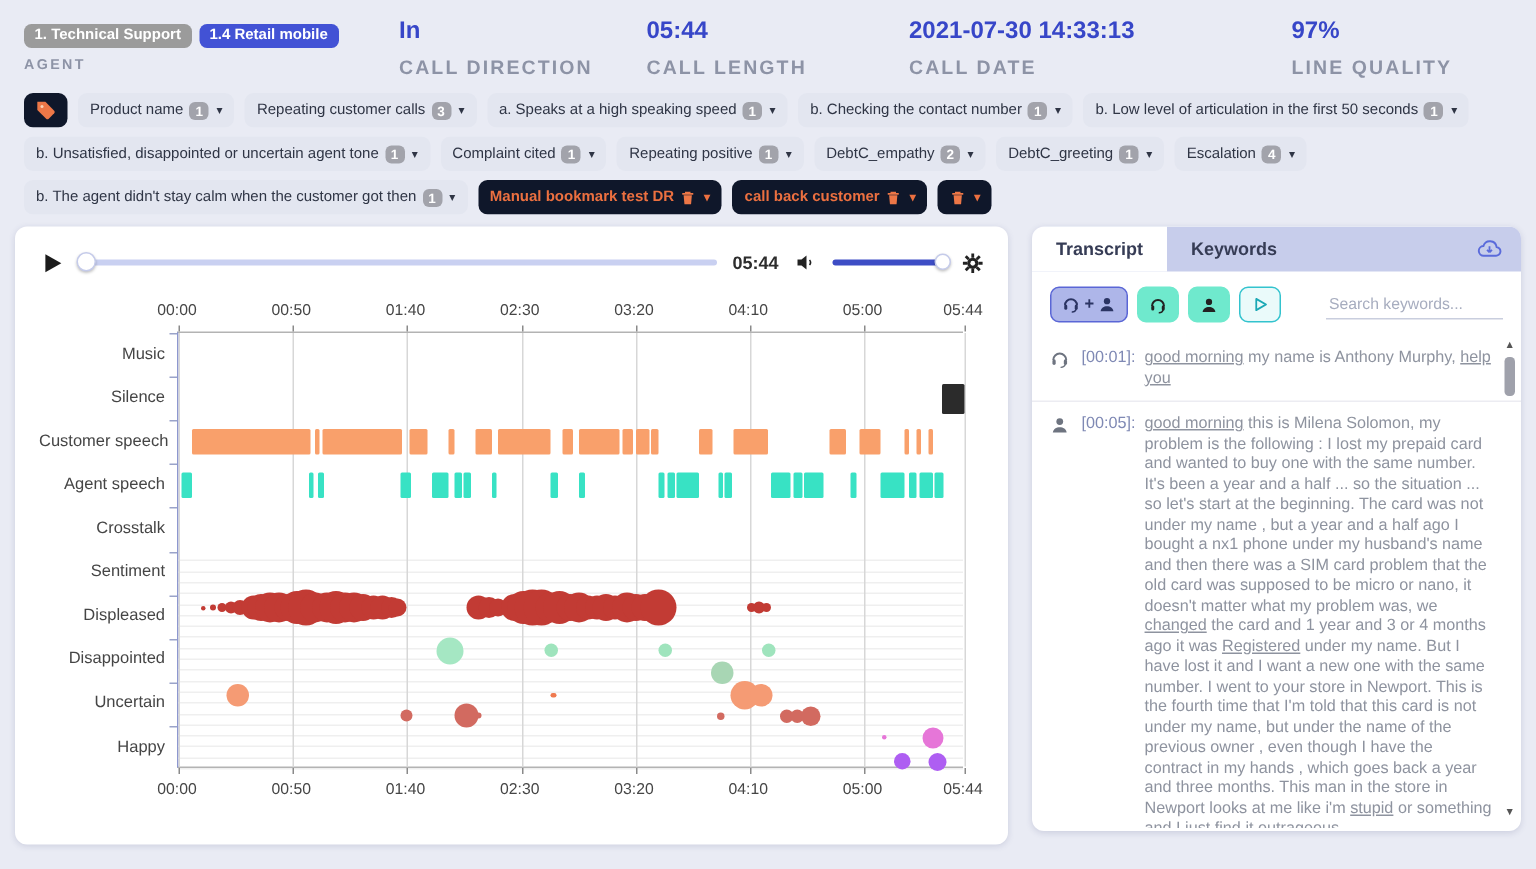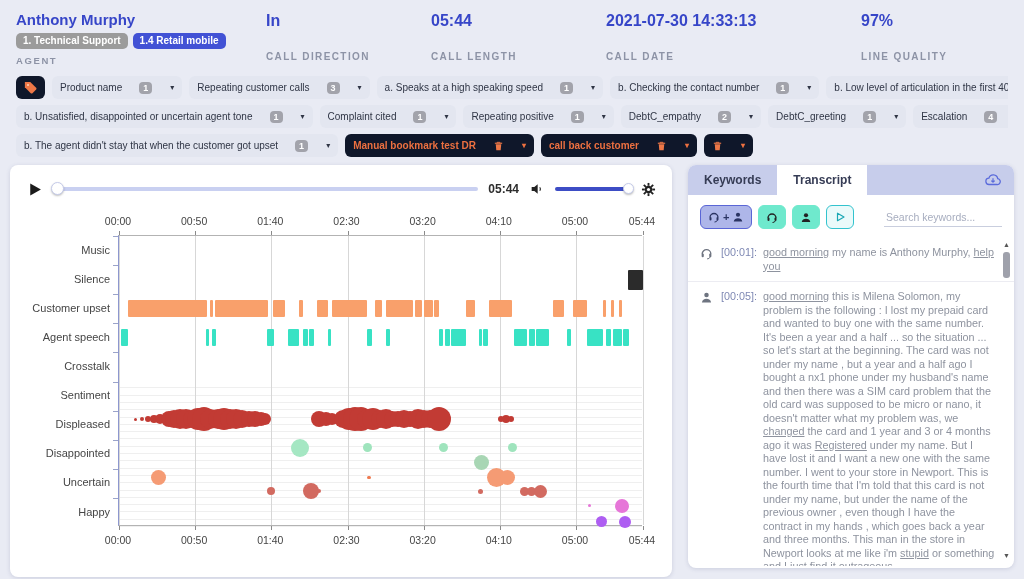--- a/index.html
+++ b/index.html
@@ -11,27 +11,27 @@
   .topbar { display:flex; padding:11px 16px 0 16px; }
   .agent-block { width:250px; }
   .agent-name { color:#3746c8; font-weight:bold; font-size:15px; }
   .agent-tags { margin-top:5px; display:flex; gap:5px; }
   .badge { font-size:10px; color:#fff; padding:2px 7px 3px; border-radius:5px; font-weight:bold; white-space:nowrap; }
   .badge-gray { background:#9b9b9b; }
   .badge-blue { background:#4252d5; }
   .agent-role { color:#8d93a6; font-size:9.5px; letter-spacing:1.6px; margin-top:6px; font-weight:bold; }
   .stat { padding-top:1px; }
   .stat-value { color:#3746c8; font-weight:bold; font-size:16px; white-space:nowrap; }
-  .stat-label { color:#8d93a6; font-size:10px; letter-spacing:1.4px; margin-top:21px; font-weight:bold; white-space:nowrap; }
+  .stat-label { color:#8d93a6; font-size:13px; letter-spacing:1.4px; margin-top:7px; font-weight:bold; white-space:nowrap; }
   .stat-1 { width:165px; } .stat-2 { width:175px; } .stat-3 { width:255px; }
 
   
   #chip-rows { padding:10px 16px 2px; }
   .chip-row { display:flex; gap:7px; margin-bottom:6px; white-space:nowrap; overflow:hidden; }
-  .chip { display:inline-flex; align-items:center; gap:17px; background:#e3e6f0; border-radius:6px;
+  .chip { display:inline-flex; align-items:center; gap:4px; background:#e3e6f0; border-radius:6px;
           padding:0 8px; height:23px; font-size:10px; color:#2f3545; cursor:pointer; flex:none; }
   .chip-count { background:#a2a3ab; color:#fff; border-radius:4px; font-size:9px; padding:1px 4px; font-weight:bold; }
   .chip-caret { font-size:8px; color:#2f3545; margin-left:1px; }
   .chip-orange { background:#0f172a; color:#ec7040; font-weight:bold; }
   .chip-orange .chip-caret { color:#ec7040; }
   .chip-icon { padding:0 7px; }
 
   
   .content { display:flex; gap:16px; padding:0 10px; }
   .panel { background:#fff; border-radius:8px; box-shadow:0 1px 4px rgba(70,80,130,.18); }
@@ -91,21 +91,20 @@
   .sb-arrow { position:absolute; left:2px; font-size:7px; color:#555; cursor:pointer; }
   .sb-thumb { position:absolute; left:2px; width:7px; height:26px; background:#9fa1ab; border-radius:3px; cursor:pointer; }
 </style>
 </head>
 <body>
 
 <div class="app">
 
   <div class="topbar">
     <div class="agent-block">
-      <div class="agent-name">Anthony Murphy</div>
       <div class="agent-tags">
         <span class="badge badge-gray">1. Technical Support</span>
         <span class="badge badge-blue">1.4 Retail mobile</span>
       </div>
       <div class="agent-role">AGENT</div>
     </div>
     <div class="stat stat-1">
       <div class="stat-value">In</div>
       <div class="stat-label">CALL DIRECTION</div>
     </div>
@@ -145,21 +144,21 @@
           <span>a. Speaks at a high speaking speed</span>
           <span class="chip-count">1</span>
           <span class="chip-caret">▾</span>
         </div>
         <div class="chip">
           <span>b. Checking the contact number</span>
           <span class="chip-count">1</span>
           <span class="chip-caret">▾</span>
         </div>
         <div class="chip">
-          <span>b. Low level of articulation in the first 40 seconds</span>
+          <span>b. Low level of articulation in the first 50 seconds</span>
           <span class="chip-count">1</span>
           <span class="chip-caret">▾</span>
         </div>
       </div>
       <div class="chip-row">
         <div class="chip">
           <span>b. Unsatisfied, disappointed or uncertain agent tone</span>
           <span class="chip-count">1</span>
           <span class="chip-caret">▾</span>
         </div>
@@ -184,21 +183,21 @@
           <span class="chip-caret">▾</span>
         </div>
         <div class="chip">
           <span>Escalation</span>
           <span class="chip-count">4</span>
           <span class="chip-caret">▾</span>
         </div>
       </div>
       <div class="chip-row">
         <div class="chip">
-          <span>b. The agent didn't stay that when the customer got upset</span>
+          <span>b. The agent didn't stay calm when the customer got then</span>
           <span class="chip-count">1</span>
           <span class="chip-caret">▾</span>
         </div>
         <div class="chip chip-orange">
           <span>Manual bookmark test DR</span>
           <svg width="11" height="12" viewBox="0 0 24 24">
             <path d="M4 6h16" stroke="#ed7747" stroke-width="2.4"></path>
             <path d="M9 6V4h6v2" stroke="#ed7747" stroke-width="2" fill="none"></path>
             <path d="M6 8h12l-1.2 13H7.2z" fill="#ed7747"></path>
           </svg>
@@ -438,35 +437,35 @@
           <div class="xlabel" style="left: 396.651px; top: 0px;">03:20</div>
           <div class="xlabel" style="left: 396.651px; top: 319px;">03:20</div>
           <div class="xlabel" style="left: 472.814px; top: 0px;">04:10</div>
           <div class="xlabel" style="left: 472.814px; top: 319px;">04:10</div>
           <div class="xlabel" style="left: 548.977px; top: 0px;">05:00</div>
           <div class="xlabel" style="left: 548.977px; top: 319px;">05:00</div>
           <div class="xlabel" style="left: 616px; top: 0px;">05:44</div>
           <div class="xlabel" style="left: 616px; top: 319px;">05:44</div>
           <div class="ylabel" style="right: 590px; left: 0px; width: 84px; top: 28.5px;">Music</div>
           <div class="ylabel" style="right: 574px; left: 0px; width: 84px; top: 57.7px;">Silence</div>
-          <div class="ylabel" style="right: 574px; left: 0px; width: 84px; top: 86.8px;">Customer upset</div>
+          <div class="ylabel" style="right: 574px; left: 0px; width: 84px; top: 86.8px;">Customer speech</div>
           <div class="ylabel" style="right: 574px; left: 0px; width: 84px; top: 115.9px;">Agent speech</div>
           <div class="ylabel" style="right: 577px; left: 0px; width: 84px; top: 145px;">Crosstalk</div>
           <div class="ylabel" style="right: 574px; left: 0px; width: 84px; top: 174.1px;">Sentiment</div>
           <div class="ylabel" style="right: 574px; left: 0px; width: 84px; top: 203.2px;">Displeased</div>
           <div class="ylabel" style="right: 574px; left: 0px; width: 84px; top: 232.3px;">Disappointed</div>
           <div class="ylabel" style="right: 574px; left: 0px; width: 84px; top: 261.4px;">Uncertain</div>
           <div class="ylabel" style="right: 574px; left: 0px; width: 84px; top: 290.5px;">Happy</div>
         </div>
     </div>
 
     <div class="panel right-panel">
       <div class="tabbar">
+        <div class="tab active">Transcript</div>
         <div class="tab">Keywords</div>
-        <div class="tab active">Transcript</div>
         <span class="cloud">
           <svg width="18" height="18" viewBox="0 0 24 24">
               <path d="M7 18a4.3 4.3 0 0 1-.4-8.6A6 6 0 0 1 18.3 10.2 3.9 3.9 0 0 1 17.3 18z" fill="none" stroke="currentColor" stroke-width="1.7"></path>
               <path d="M12 9.5v5.5m0 0-2.2-2.2M12 15l2.2-2.2" stroke="currentColor" stroke-width="1.6" fill="none"></path>
             </svg>
         </span>
       </div>
       <div class="controls">
         <div class="btn btn-both">
           <svg width="12" height="12" viewBox="0 0 24 24">

